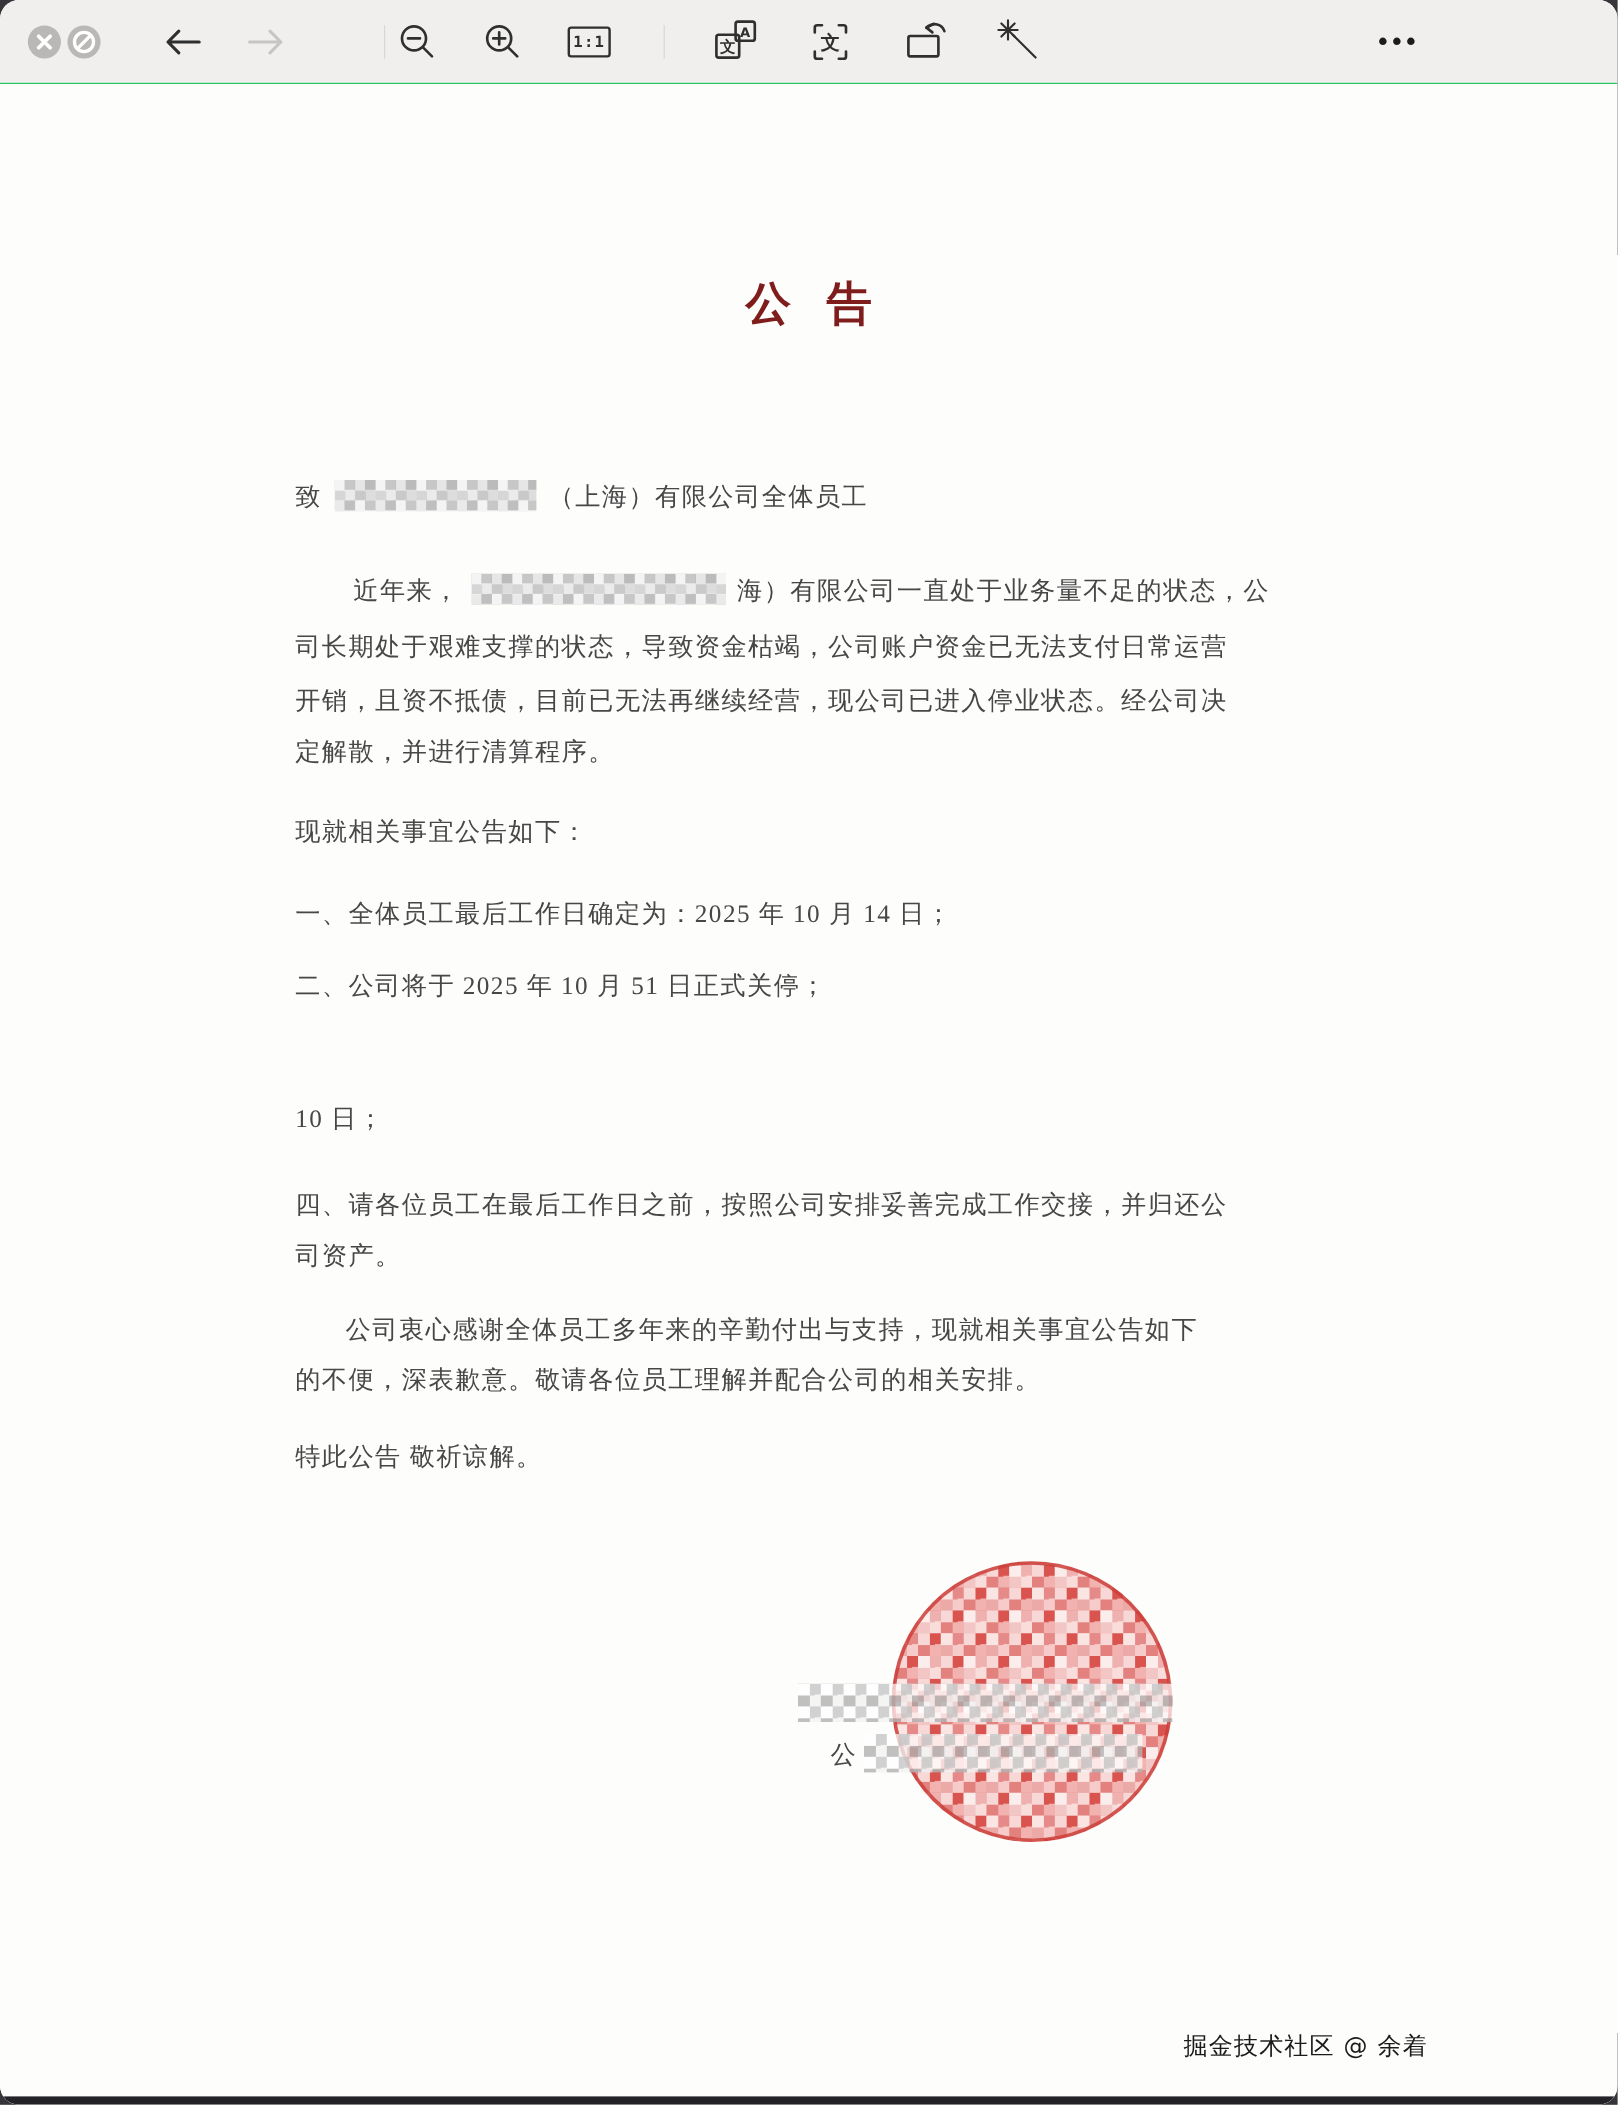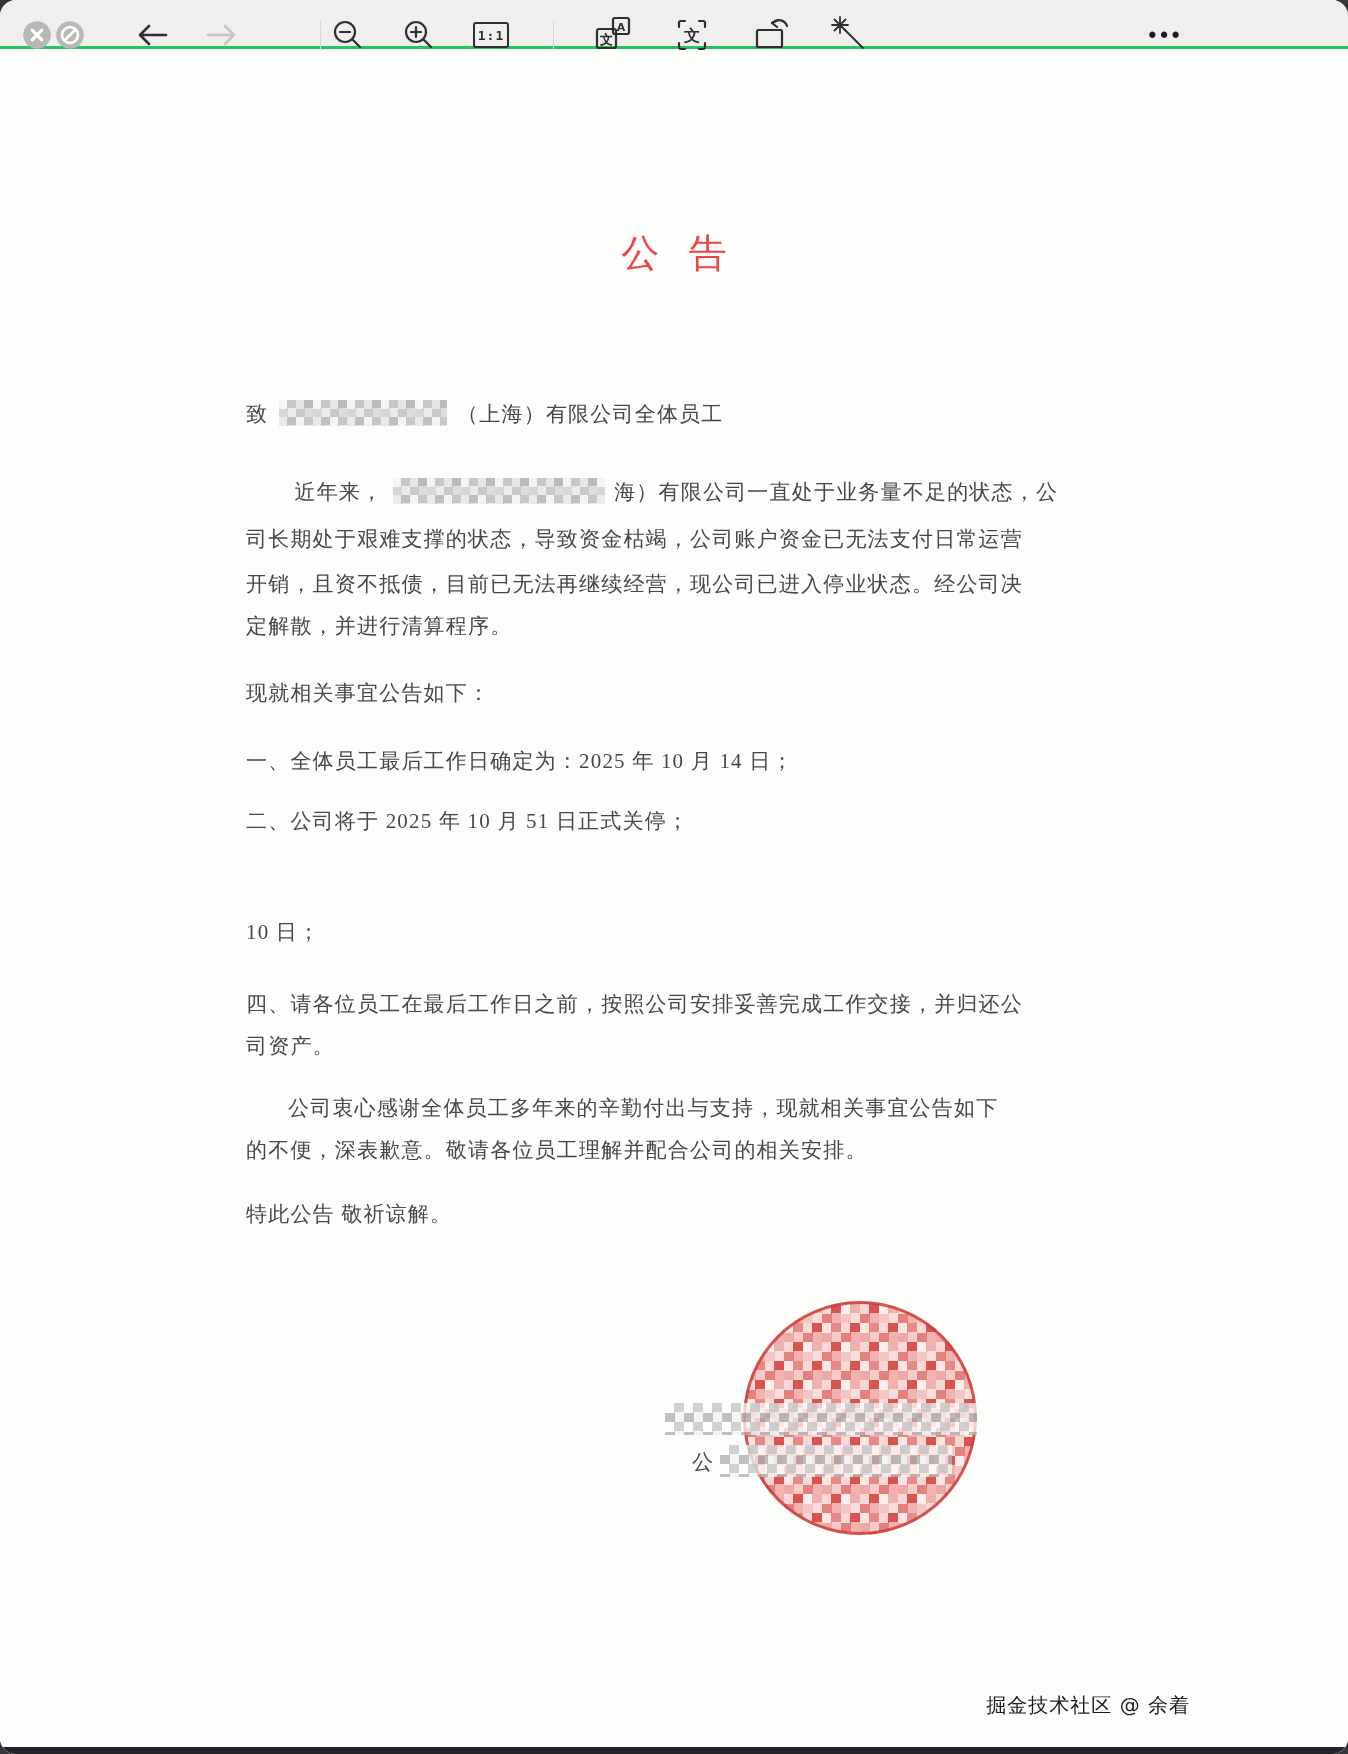--- a/index.html
+++ b/index.html
@@ -11,23 +11,23 @@
     overflow: hidden;
   }
   .window {
     position: absolute; inset: 0;
     background: #fdfdfc;
     border-radius: 16px;
     overflow: hidden;
   }
   
   .toolbar {
-    position: absolute; top: 0; left: 0; right: 0; height: 49px;
+    position: absolute; top: 0; left: 0; right: 0; height: 70px;
     background: #f0efee;
-    border-bottom: 3px solid #22c55e;
+    border-bottom: 1px solid #22c55e;
   }
   .tbtn { position: absolute; top: 15px; width: 40px; height: 40px;
     display: flex; align-items: center; justify-content: center; cursor: pointer; }
   .tbtn svg { display: block; }
   .tb-divider { position: absolute; top: 21px; width: 1px; height: 28px; background: #d8d7d5; }
   .icon-stroke { stroke: #2f2f2f; stroke-width: 2.2; fill: none; stroke-linecap: round; stroke-linejoin: round; }
   .icon-stroke.disabled { stroke: #c6c5c3; }
   .one2one-box {
     width: 36px; height: 26px; border: 2.4px solid #2f2f2f; border-radius: 3px;
     display: flex; align-items: center; justify-content: center;
@@ -43,21 +43,21 @@
   }
   .doc-line {
     position: absolute; left: 246px; width: 760px;
     font-family: "Liberation Serif", "DejaVu Serif", serif;
     font-size: 21px; color: #474747; letter-spacing: 1.2px;
     white-space: nowrap; line-height: 44px;
   }
   .doc-title {
     position: absolute; top: 158px; left: 0; width: 100%;
     text-align: center; font-family: "Liberation Serif", "DejaVu Serif", serif;
-    font-size: 38px; font-weight: normal; color: #ef4444; letter-spacing: 10px;
+    font-size: 38px; font-weight: bold; color: #7f1d1d; letter-spacing: 10px;
     text-indent: 10px;
   }
   .indent2 { text-indent: 42px; }
   
   .px {
     display: inline-block; vertical-align: -5px;
     background-image:
       conic-gradient(rgba(0,0,0,0.06) 25%, transparent 0 50%, rgba(0,0,0,0.04) 0 75%, transparent 0),
       conic-gradient(#c7c7c7 25%, #ebebeb 0 50%, #d6d6d6 0 75%, #f4f4f4 0);
     background-size: 34px 34px, 17px 17px;

